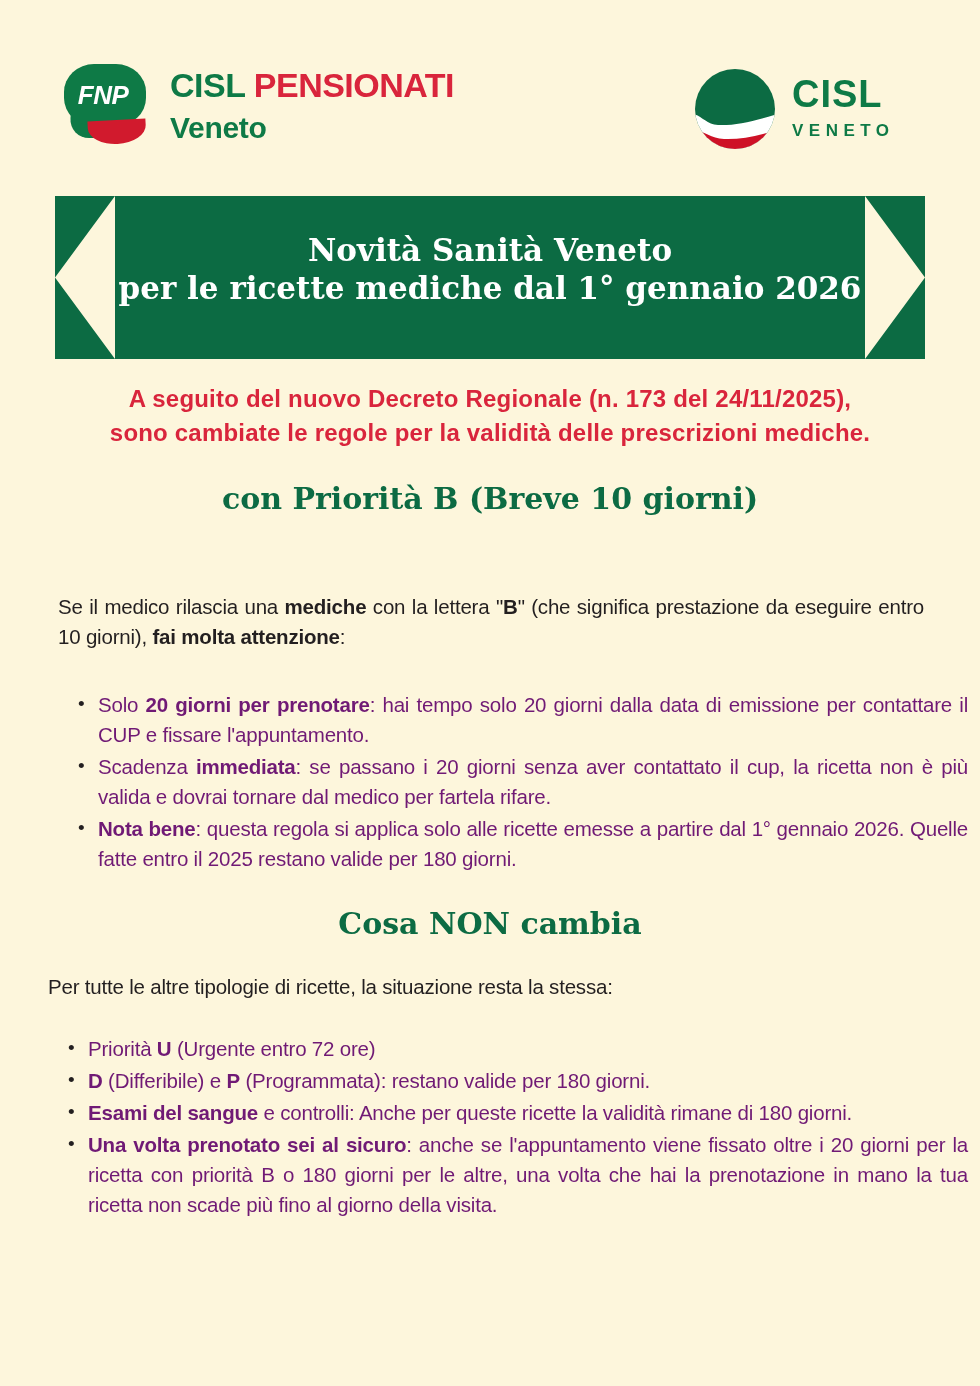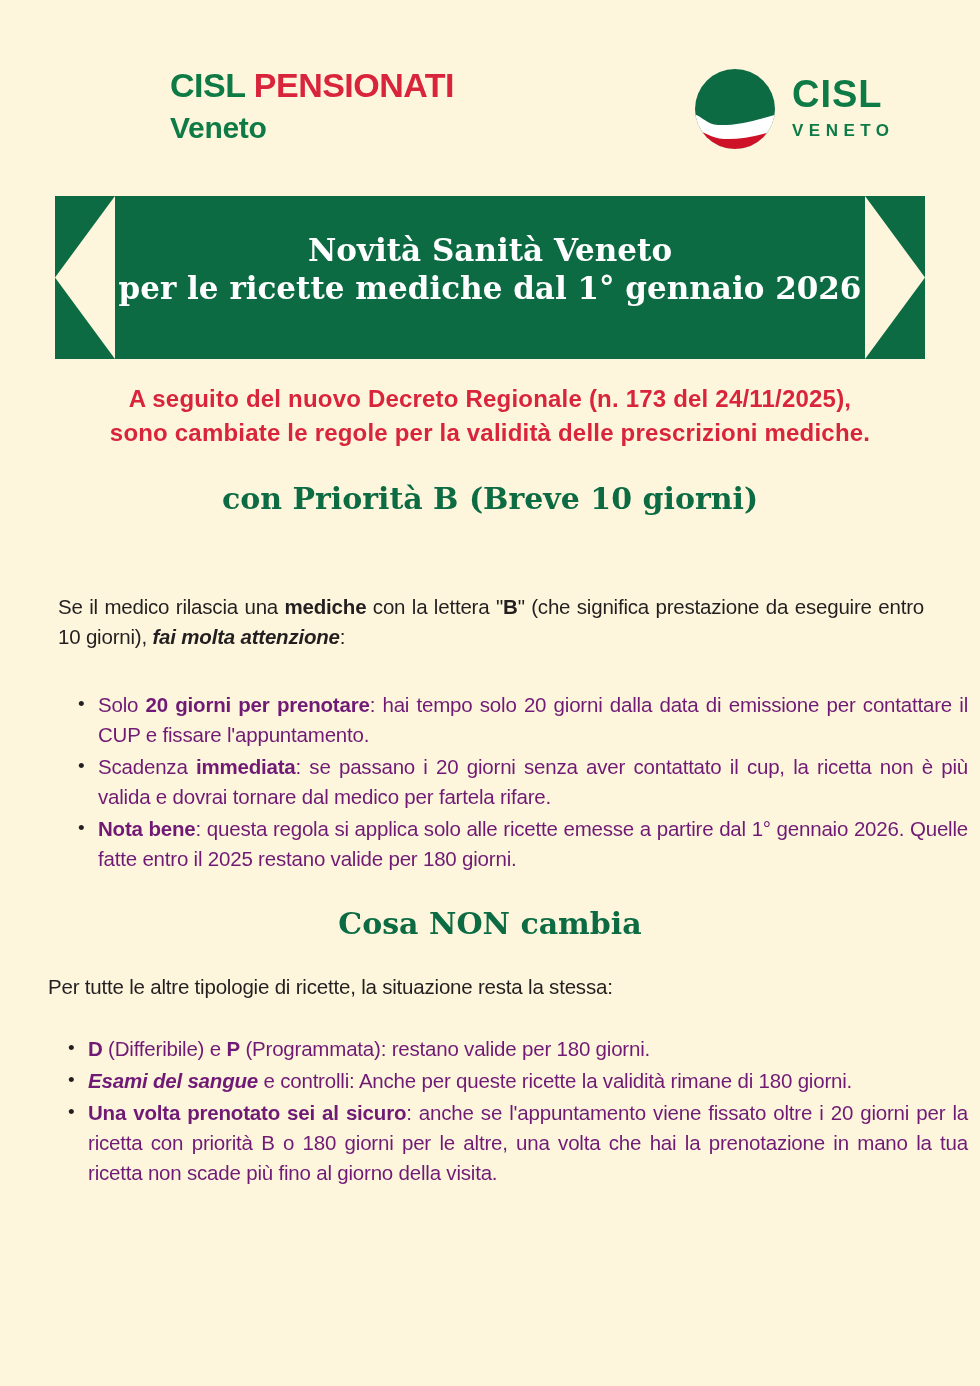--- a/index.html
+++ b/index.html
@@ -271,30 +271,36 @@
   #list-1 > li { text-align: justify; text-justify: inter-word; }
   #list-2 {
     left: 28px;
     top: 1034px;
     width: 900px;
   }
   #list-2 > li { text-align: left; }
   #list-2 > li.justify { text-align: justify; text-justify: inter-word; }
 
   b, strong { font-weight: bold; }
-  .bi { font-weight: bold; font-style: italic; }
+  .bi { font-weight: bold; }
 </style>
 </head>
 <body>
 
 <div class="page">
 
   <div class="header">
 
     <div class="fnp-logo">
+      <div class="fnp-mark">
+        <div class="fnp-tail"></div>
+        <div class="fnp-bubble"></div>
+        <div class="fnp-text">FNP</div>
+        <div class="fnp-swoosh"></div>
+      </div>
       <div class="fnp-words">
         <div class="fnp-line1"><span class="fnp-cisl">CISL </span><span class="fnp-pens">PENSIONATI</span></div>
         <div class="fnp-line2">Veneto</div>
       </div>
     </div>
 
     <div class="cisl-logo">
       <div class="cisl-mark">
         <svg width="82" height="82" viewBox="0 0 82 82">
           <defs>
@@ -344,18 +350,19 @@
     <li><span></span><b>Nota bene</b><span>: questa regola si applica solo alle ricette emesse a partire dal 1° gennaio 2026. Quelle fatte entro il 2025 restano valide per 180 giorni.</span></li>
   </ul>
 
   <div class="sec-heading" id="heading-2">
     <div>Cosa NON cambia</div>
   </div>
 
   <div class="body-text" id="para-2">Per tutte le altre tipologie di ricette, la situazione resta la stessa:</div>
 
   <ul class="bullets" id="list-2">
+    <li><span>Priorità </span><b>U</b><span> (Urgente entro 72 ore)</span></li>
     <li><span></span><b>D</b><span> (Differibile) e </span><b>P</b><span> (Programmata): restano valide per 180 giorni.</span></li>
     <li class="justify"><span class="bi">Esami del sangue</span><span> e controlli: Anche per queste ricette la validità rimane di 180 giorni.</span></li>
     <li class="justify"><b>Una volta prenotato sei al sicuro</b><span>: anche se l'appuntamento viene fissato oltre i 20 giorni per la ricetta con priorità B o 180 giorni per le altre, una volta che hai la prenotazione in mano la tua ricetta non scade più fino al giorno della visita.</span></li>
   </ul>
 
 </div>
 
 </body></html>

